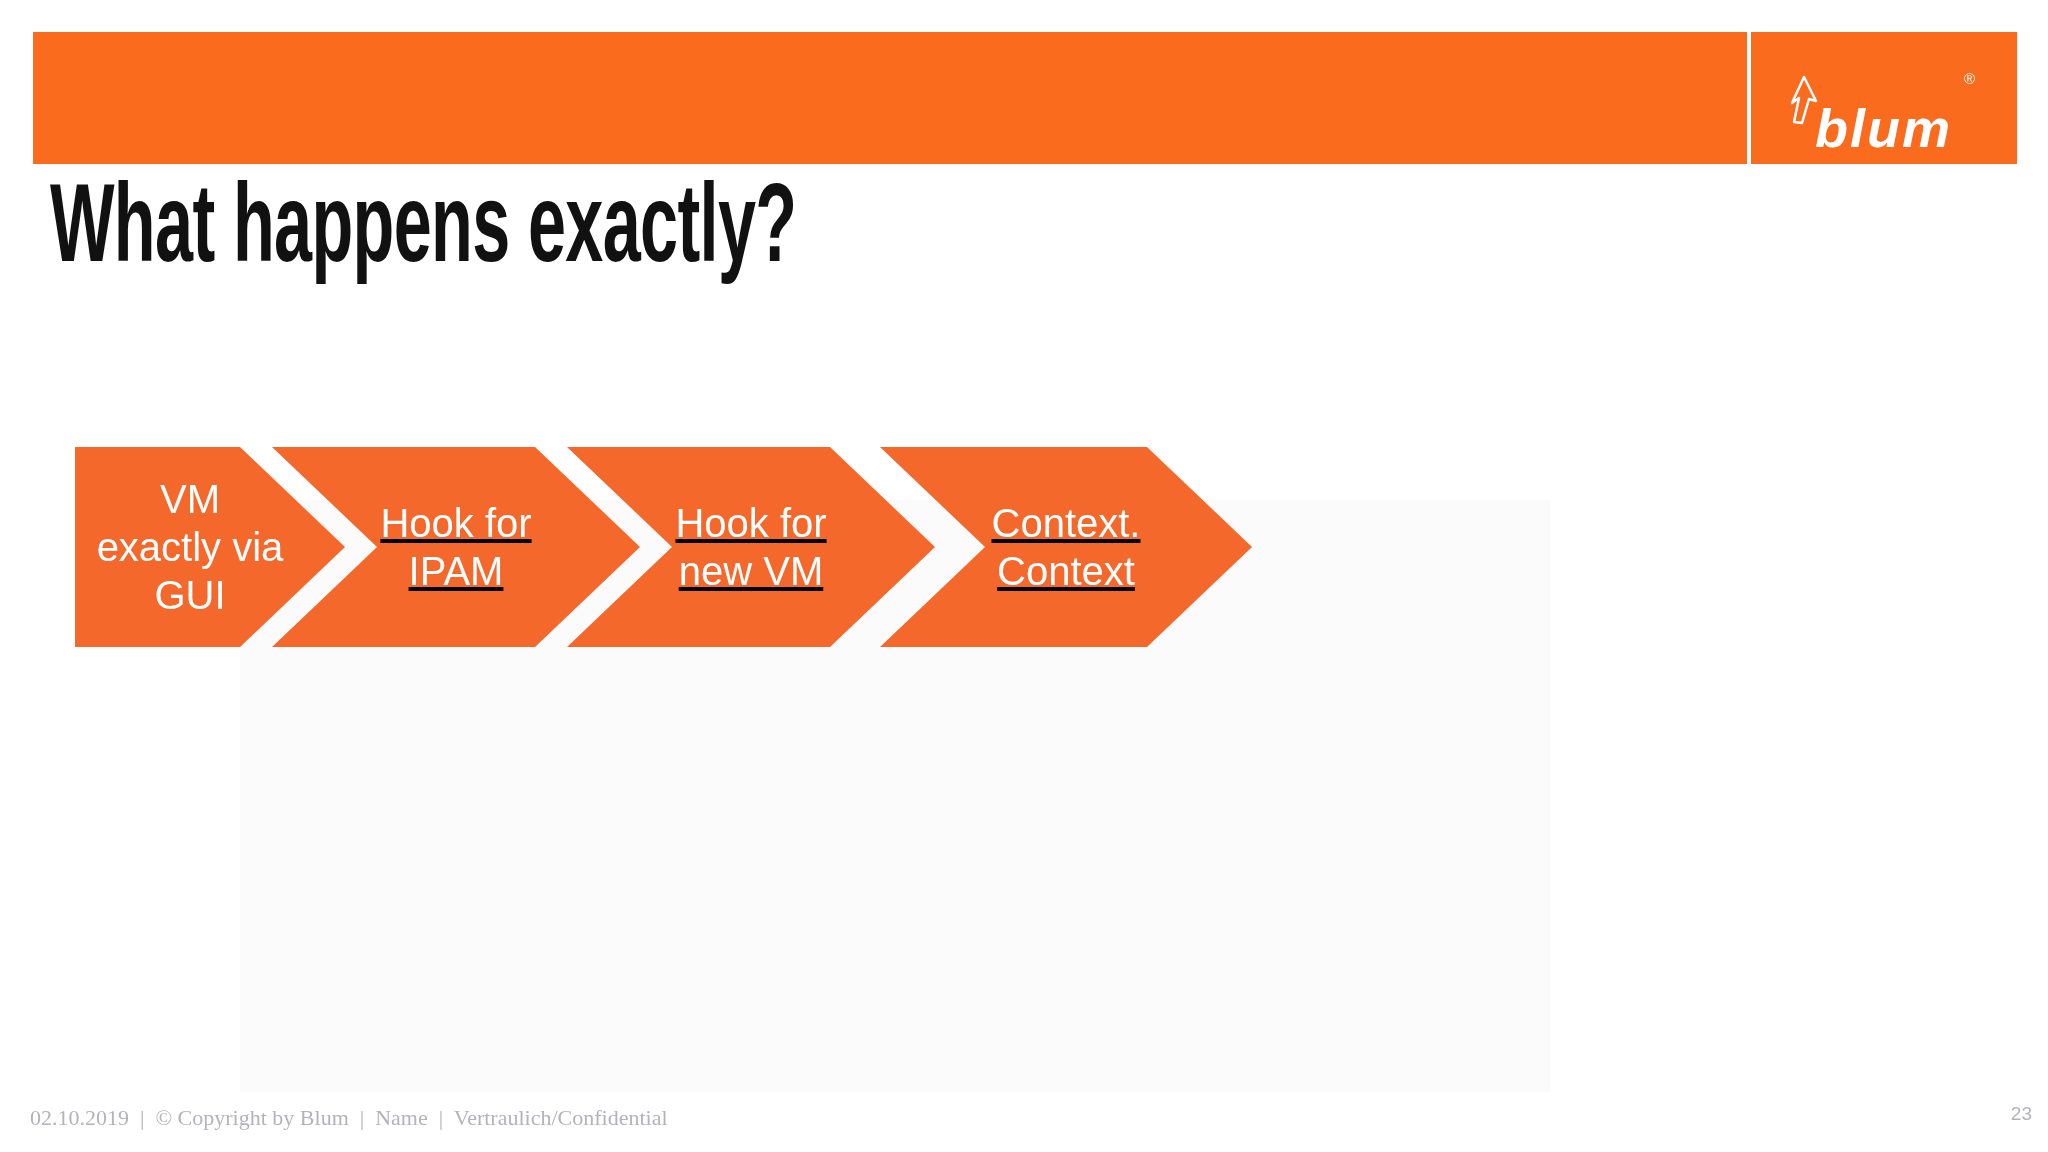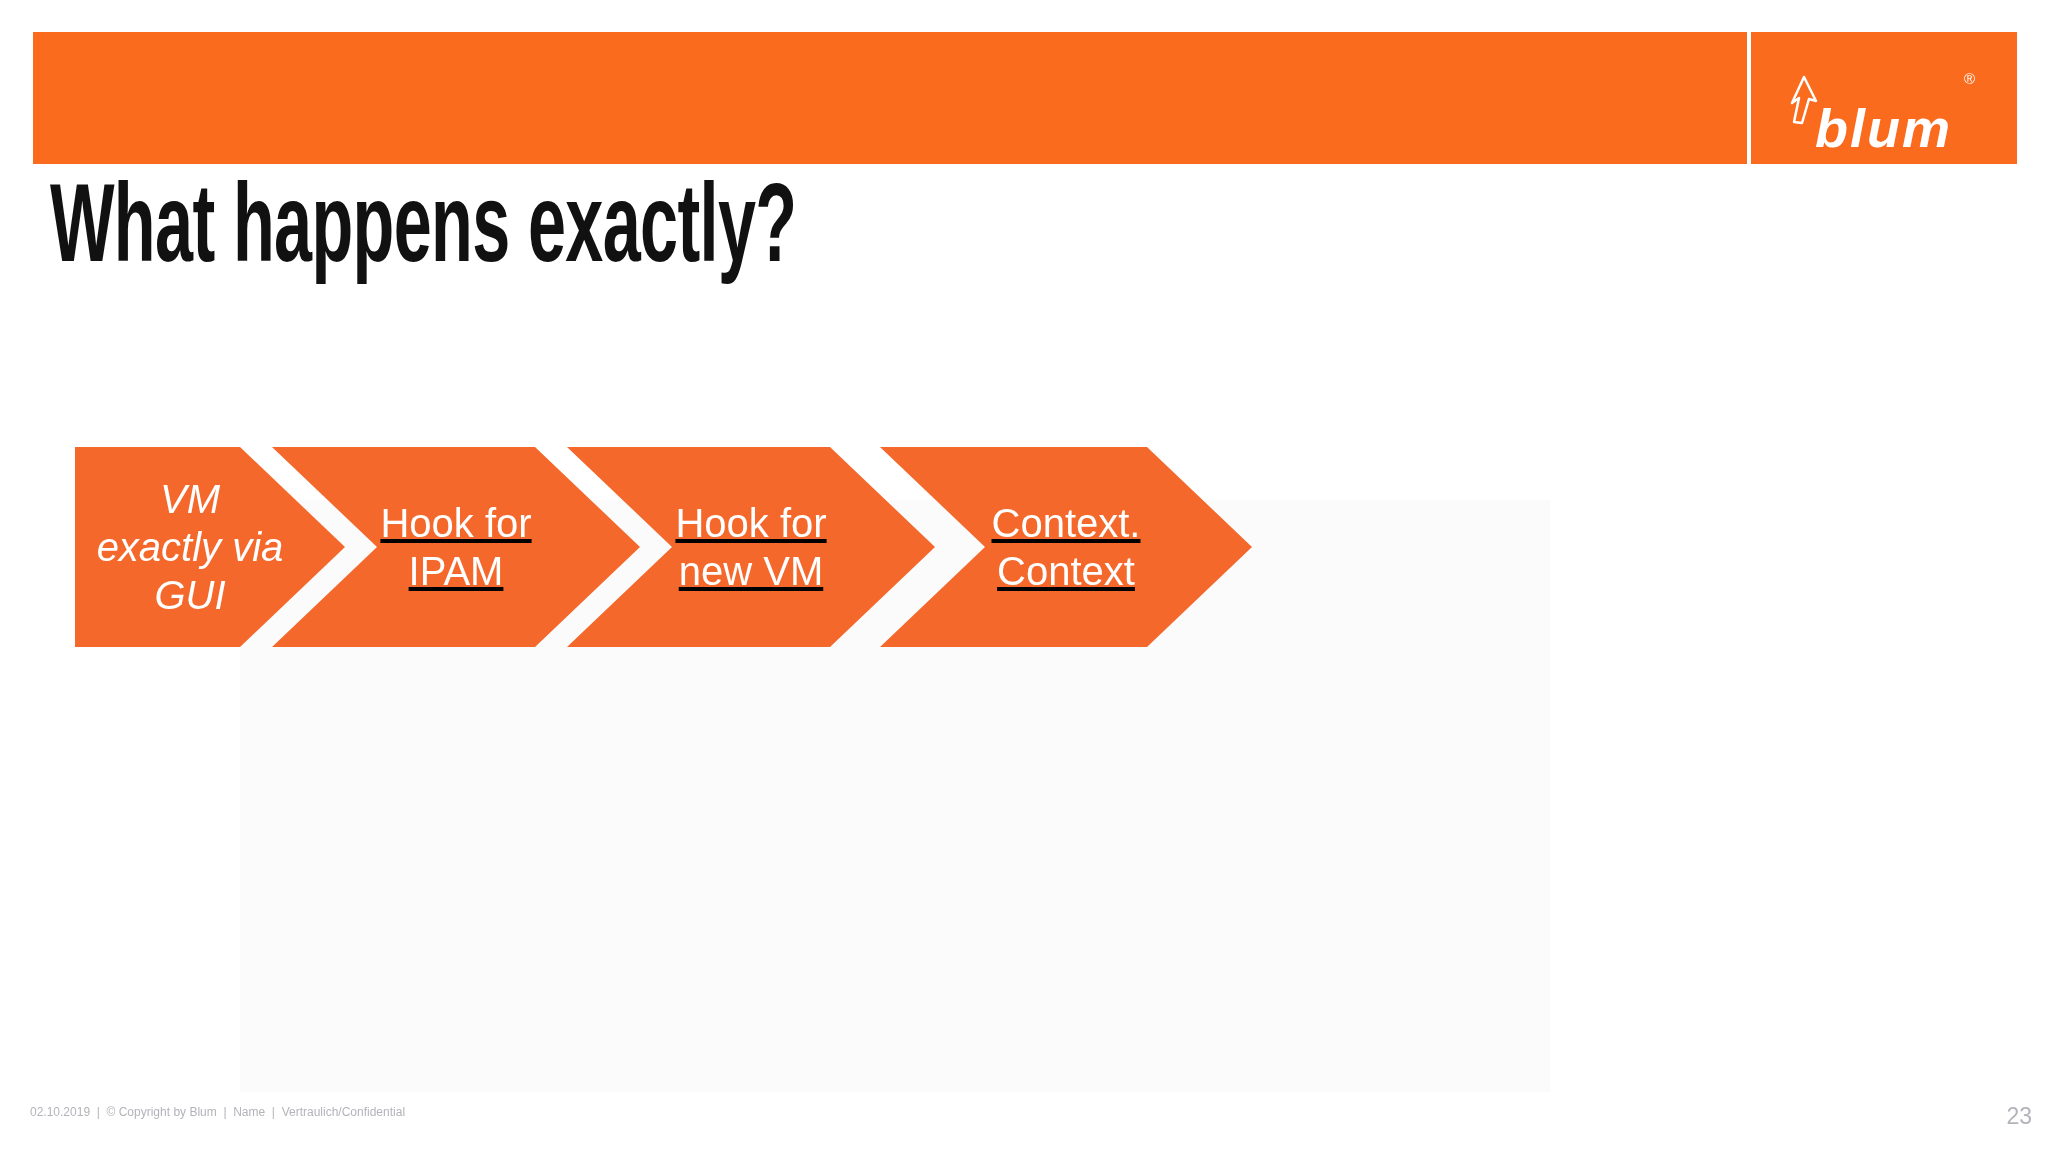--- a/index.html
+++ b/index.html
@@ -51,33 +51,33 @@
     clip-path:polygon(0 0, calc(100% - 105px) 0, 100% 50%, calc(100% - 105px) 100%, 0 100%);
   }
   .step-chevron{
     clip-path:polygon(0 0, calc(100% - 105px) 0, 100% 50%, calc(100% - 105px) 100%, 0 100%, 105px 50%);
     text-decoration:underline;
   }
   .s1{left:75px;width:270px;}
   .s2{left:272px;width:368px;}
   .s3{left:567px;width:368px;}
   .s4{left:880px;width:372px;}
-  .s1 .step-lines{padding-right:40px;font-style:italic;}
+  .s1 .step-lines{padding-right:40px;}
   .step-lines{
     text-align:center;color:#ffffff;
     font-size:40px;line-height:48px;font-weight:400;
   }
   
   .footer-text{
     position:absolute;left:30px;top:1105px;
-    font-size:12px;color:#B3B3BA;white-space:pre;
+    font-size:22px;color:#B3B3BA;white-space:pre;font-family:Liberation Serif, serif;
   }
   .page-number{
     position:absolute;right:16px;top:1103px;
-    font-size:23px;color:#B3B3BA;
+    font-size:19px;color:#B3B3BA;
   }
 </style>
 </head>
 <body>
 
 <div id="slide">
 
   <div class="header-bar"></div>
 
   <div class="logo-block">

